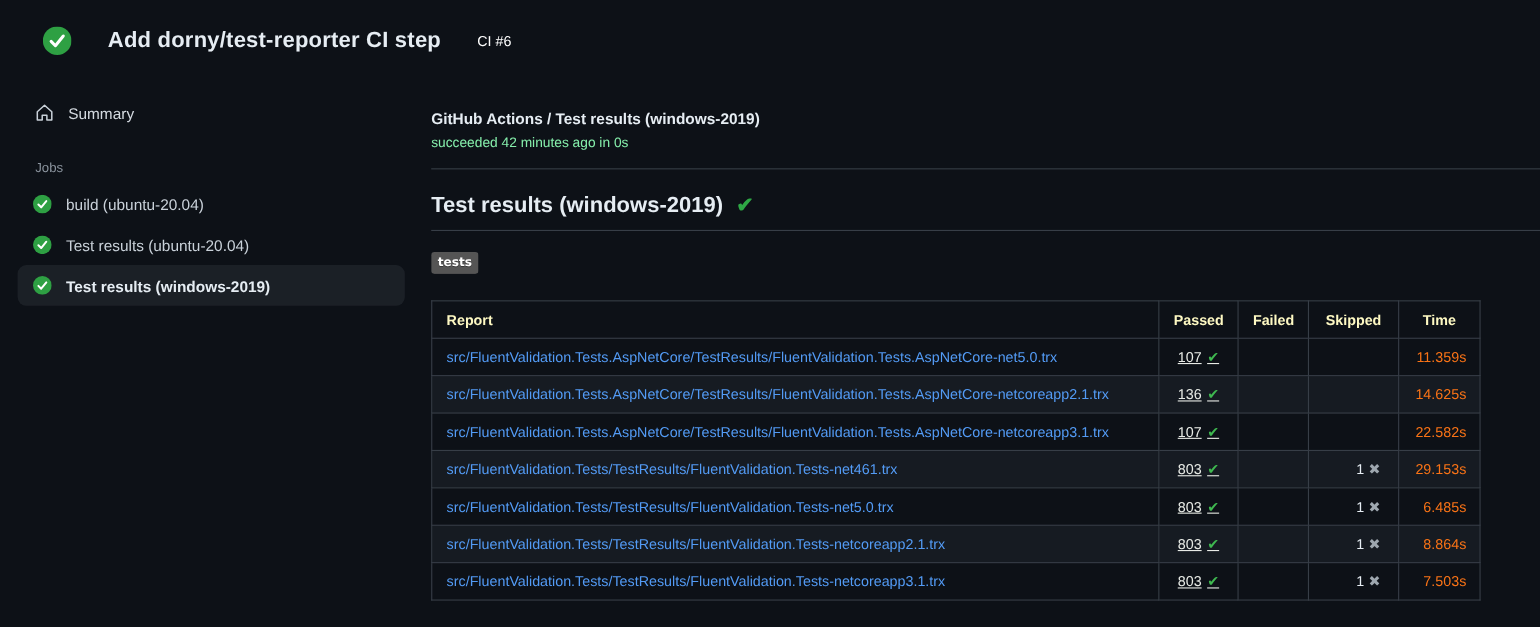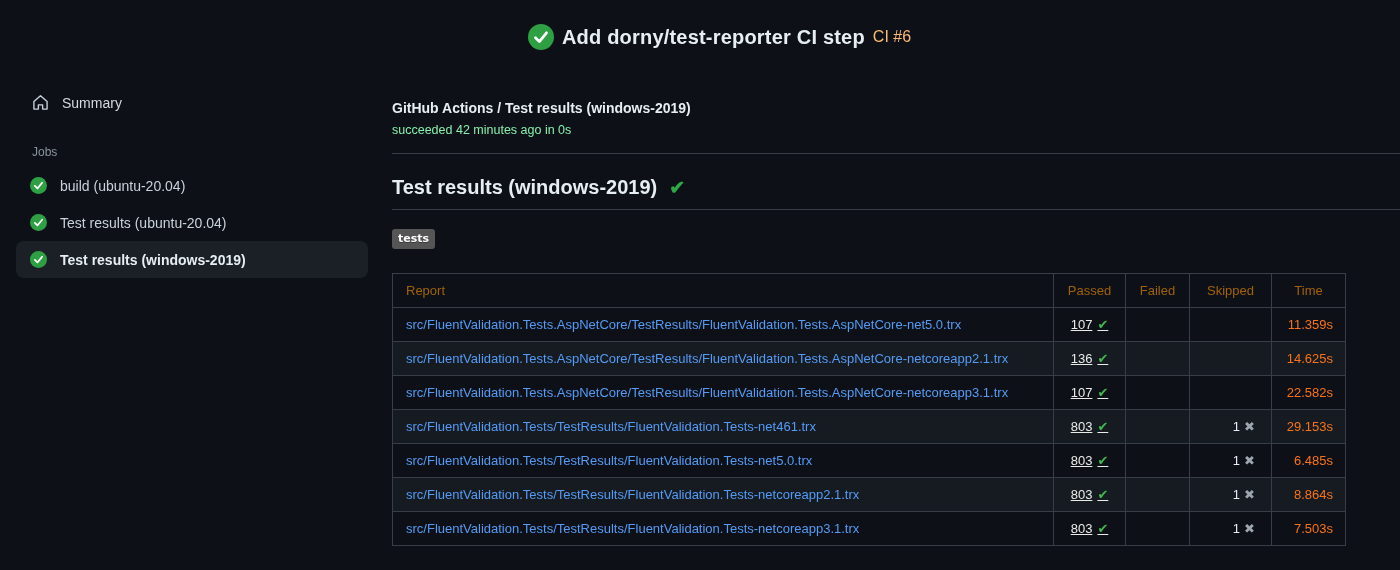--- a/index.html
+++ b/index.html
@@ -6,27 +6,26 @@
   html,body { width:1400px; height:570px; }
   body {
     background:#0d1117;
     color:#c9d1d9;
     font-family:"Liberation Sans", sans-serif;
     overflow:hidden;
   }
 
   
   .run-header {
-    display:flex; align-items:center; gap:8px;
+    display:flex; align-items:center; gap:33px;
     padding:24px 0 18px 39px;
-    justify-content:center;
   }
   .run-header .status-icon svg { display:block; }
   .run-title { font-size:20px; font-weight:700; color:#e6edf3; letter-spacing:.2px; }
-  .run-ref   { font-size:16px; font-weight:400; color:#fdba74; }
+  .run-ref   { font-size:13px; font-weight:400; color:#ffffff; }
 
   
   .content { display:flex; align-items:flex-start; }
 
   
   .sidebar { width:392px; flex-shrink:0; padding:22px 24px 0 30px; }
   .summary-row {
     display:flex; align-items:center; gap:13px;
     padding:4px 2px; font-size:14px; color:#d4dae0;
     cursor:pointer; border-radius:6px;
@@ -72,21 +71,21 @@
   table.results {
     margin-top:24px; border-collapse:collapse;
     width:953px; font-size:13px; table-layout:fixed;
   }
   .results th, .results td {
     border:1px solid #373e47;
     padding:8px 13px;
     height:34px;
     white-space:nowrap; overflow:hidden;
   }
-  .results th { color:#a16207; font-weight:400; text-align:center; }
+  .results th { color:#fef9c3; font-weight:700; text-align:center; }
   .results th.col-report { text-align:left; }
   .results tbody tr:nth-child(even) { background:#161b22; }
   td.cell-report a { color:#539bf5; text-decoration:none; }
   td.cell-passed { text-align:center; color:#e8ebe6;text-decoration:underline; }
   td.cell-failed { text-align:center; }
   td.cell-skipped { text-align:right; padding-right:16px; color:#e6edf3; }
   td.cell-time { text-align:right; padding-right:12px; color:#f97316; }
   .check-glyph { color:#3fb950; font-family:"DejaVu Sans", sans-serif; margin-left:5px; font-size:13px; }
   .cross-glyph { color:#9ea7af; font-family:"DejaVu Sans", sans-serif; margin-left:4px; font-size:13px; }
 </style>

